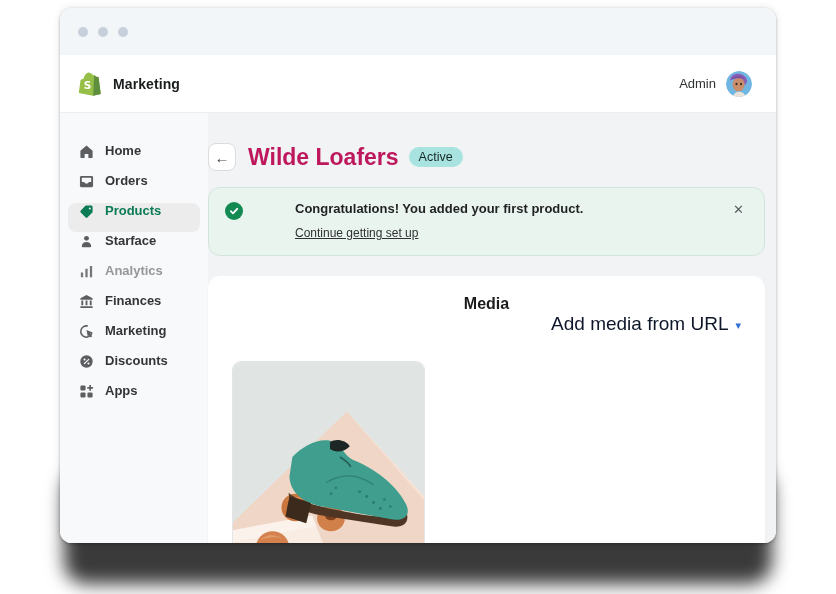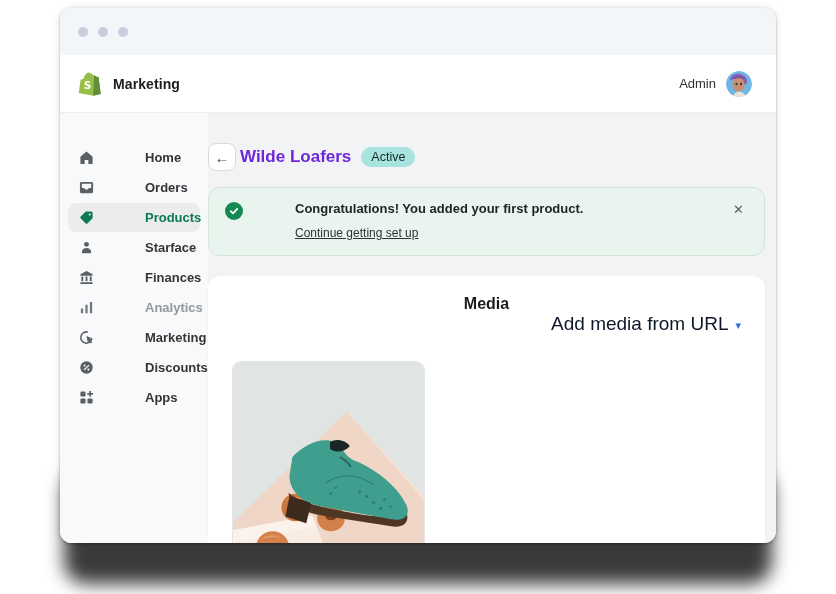--- a/index.html
+++ b/index.html
@@ -27,37 +27,37 @@
   .topbar-right { margin-left:auto; display:flex; align-items:center; gap:10px; cursor:pointer; }
   .admin-label { font-size:13px; color:#303234; }
   .avatar { width:26px; height:26px; border-radius:50%; overflow:hidden; flex:0 0 auto; }
 
   
   .app-body { display:flex; height:430px; background:#f2f3f5; }
 
   
   .sidebar { width:148px; background:#f8f9fa; padding-top:30px; flex:0 0 auto; }
   .side-item { height:29px; margin:0 8px 1px 8px; border-radius:8px; display:flex;
-    align-items:center; padding-left:10px; cursor:pointer;gap:40px; }
+    padding-left:10px; cursor:pointer; }
   .side-item .icn { width:16px; height:16px; margin-right:11px; display:flex;
     align-items:center; justify-content:center; flex:0 0 auto; }
   .side-item .lbl { font-size:13px; font-weight:600; color:#333537; }
   .side-item.active { background:#ececed; }
   .side-item.active .lbl { color:#0a7b55; }
   .side-item.muted .lbl { color:#95989b; }
   .icn svg { display:block; }
 
   
   .main { flex:1; padding:30px 11px 0 0; min-width:0; }
 
   .page-header { display:flex; align-items:center; margin-bottom:16px; }
   .back-btn { width:28px; height:28px; background:#ffffff; border:1px solid #d9dbdd;
     border-radius:8px; display:flex; align-items:center; justify-content:center;
     font-size:15px; color:#44474a; cursor:pointer; }
-  .page-title { font-size:17px; font-weight:bold; color:#6d28d9; margin:0 10px 0 4px; }
+  .page-title { font-size:23px; font-weight:bold; color:#be185d; margin:0 10px 0 12px; }
   .status-badge { background:#a9e3e0; color:#152a28; font-size:12.5px; font-weight:500;
     border-radius:11px; padding:4px 10px; line-height:1; }
 
   
   .banner { background:#eaf4ef; border:1px solid #d0e4d9; border-radius:12px;
     padding:13px 16px 14px 16px; display:flex; align-items:flex-start; margin-bottom:20px;gap:40px; }
   .check-circle { width:18px; height:18px; border-radius:50%; background:#128a52;
     display:flex; align-items:center; justify-content:center; margin:1px 12px 0 0; flex:0 0 auto; }
   .banner-texts { flex:1; min-width:0; }
   .banner-title { font-size:13px; font-weight:bold; color:#1f2122; margin-bottom:7px; }
@@ -156,36 +156,36 @@
         <div class="side-item">
           <span class="icn">
             <svg width="15" height="15" viewBox="0 0 16 16">
                 <circle cx="8" cy="4.6" r="2.6" fill="#5c5f62"></circle>
                 <path fill="#5c5f62" d="M8 8.6c-3 0-5 1.8-5 4.4 0 .6.4 1 1 1h8c.6 0 1-.4 1-1 0-2.6-2-4.4-5-4.4z"></path>
               </svg>
           </span>
           <span class="lbl">Starface</span>
         </div>
 
+        <div class="side-item muted">
+          <span class="icn">
+            <svg width="15" height="15" viewBox="0 0 16 16">
+                <path fill="#73767a" d="M2 9h2.4v5H2V9zm4.8-4h2.4v9H6.8V5zm4.8-3H14v12h-2.4V2z"></path>
+              </svg>
+          </span>
+          <span class="lbl">Analytics</span>
+        </div>
+
         <div class="side-item">
           <span class="icn">
             <svg width="15" height="15" viewBox="0 0 16 16">
                 <path fill="#5c5f62" d="M8 1 1.5 4.5V6h13V4.5L8 1zM2.5 7h2v5h-2V7zm4.5 0h2v5H7V7zm4.5 0h2v5h-2V7zM1.5 13h13v2h-13v-2z"></path>
               </svg>
           </span>
           <span class="lbl">Finances</span>
-        </div>
-
-        <div class="side-item muted">
-          <span class="icn">
-            <svg width="15" height="15" viewBox="0 0 16 16">
-                <path fill="#73767a" d="M2 9h2.4v5H2V9zm4.8-4h2.4v9H6.8V5zm4.8-3H14v12h-2.4V2z"></path>
-              </svg>
-          </span>
-          <span class="lbl">Analytics</span>
         </div>
 
         <div class="side-item">
           <span class="icn">
             <svg width="15" height="15" viewBox="0 0 16 16">
                 <path fill="none" stroke="#5c5f62" stroke-width="1.6" d="M13.8 9.2A6 6 0 1 1 9.4 2.2"></path>
                 <path fill="#5c5f62" d="M8 6.5 14.5 9l-2.6 1.2L14 13l-1.5 1.4-2-2.3L9.5 14 8 6.5z"></path>
               </svg>
           </span>
           <span class="lbl">Marketing</span>

